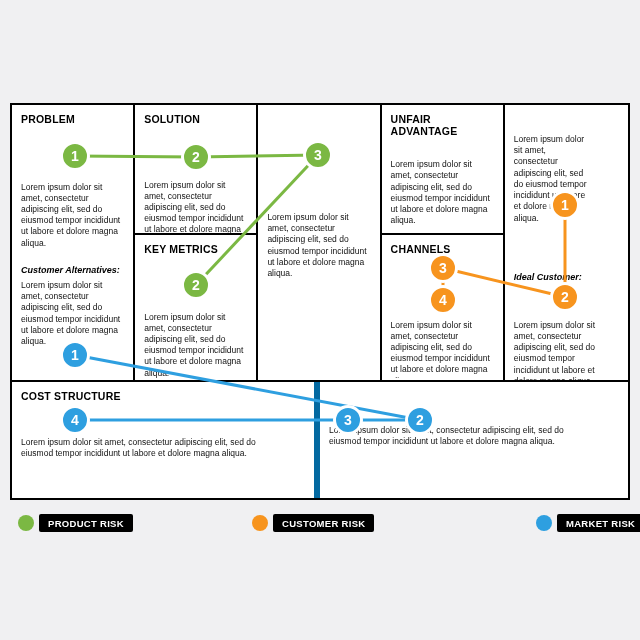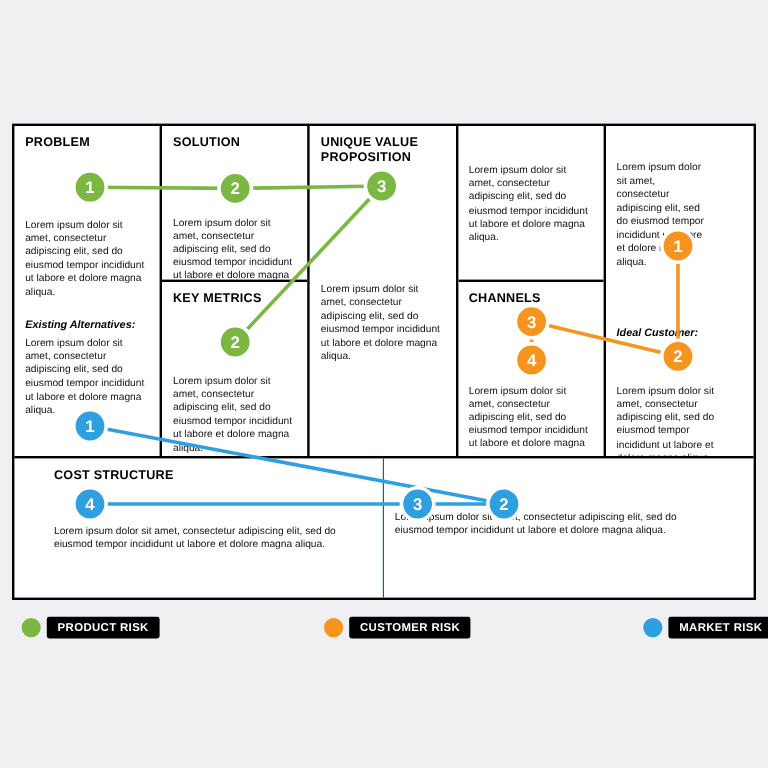--- a/index.html
+++ b/index.html
@@ -12,21 +12,21 @@
     position:absolute;left:10px;top:103px;width:620px;height:397px;
     background:#ffffff;border:2px solid #000;box-sizing:border-box;
     display:flex;flex-direction:column;
   }
   .top-area{display:grid;grid-template-columns:repeat(5,1fr);height:275px;}
   .col{position:relative;border-right:2px solid #000;box-sizing:border-box;overflow:hidden;}
   .col:last-child{border-right:none;}
   .split-top{height:130px;border-bottom:2px solid #000;box-sizing:border-box;overflow:hidden;position:relative;}
   .split-bottom{height:143px;box-sizing:border-box;overflow:hidden;position:relative;}
   .bottom-area{height:118px;border-top:2px solid #000;box-sizing:border-box;display:flex;}
-  .cost{width:50%;border-right:1px solid #0369a1;box-sizing:border-box;overflow:hidden;padding-left:24px;}
+  .cost{width:50%;border-right:6px solid #0369a1;box-sizing:border-box;overflow:hidden;}
   .revenue{width:50%;box-sizing:border-box;overflow:hidden;}
   .box-inner{padding:9px 9px;}
   .title{font-weight:bold;font-size:10.5px;line-height:1.1;letter-spacing:.2px;text-transform:uppercase;}
   .body{font-size:8.5px;line-height:1.32;color:#111;}
   .sub{font-style:italic;font-weight:bold;font-size:9px;}
   
   .problem .body1{margin-top:56px;}
   .problem .sub{margin-top:16px;}
   .problem .body2{margin-top:5px;}
   .solution .body{margin-top:54px;}
@@ -61,37 +61,37 @@
   
   .legend{position:absolute;left:0;top:514px;width:640px;height:30px;z-index:4;}
   .legend-group{position:absolute;display:flex;align-items:center;gap:5px;}
   .legend-dot{width:16px;height:16px;border-radius:50%;}
   .legend-chip{
     background:#000;color:#fff;font-weight:bold;font-size:9.5px;
     letter-spacing:.3px;padding:4px 9px 3px 9px;border-radius:2px;
     text-transform:uppercase;white-space:nowrap;
   }
   .lg-product{left:18px;}
-  .lg-customer{left:270px;}
+  .lg-customer{left:252px;}
   .lg-market{left:536px;}
 </style>
 </head>
 <body>
 
 <div class="page">
 
   <div class="canvas">
 
     <div class="top-area">
 
       <div class="col problem">
         <div class="box-inner">
           <div class="title">PROBLEM</div>
           <div class="body body1">Lorem ipsum dolor sit amet, consectetur adipiscing elit, sed do eiusmod tempor incididunt ut labore et dolore magna aliqua.</div>
-          <div class="sub">Existing Alternatives:</div>
+          <div class="sub">Customer Alternatives:</div>
           <div class="body body2">Lorem ipsum dolor sit amet, consectetur adipiscing elit, sed do eiusmod tempor incididunt ut labore et dolore magna aliqua.</div>
         </div>
       </div>
 
       <div class="col">
         <div class="split-top solution">
           <div class="box-inner">
             <div class="title">SOLUTION</div>
             <div class="body">Lorem ipsum dolor sit amet, consectetur adipiscing elit, sed do eiusmod tempor incididunt ut labore et dolore magna aliqua.</div>
           </div>
@@ -99,28 +99,28 @@
         <div class="split-bottom keymetrics">
           <div class="box-inner">
             <div class="title">KEY METRICS</div>
             <div class="body">Lorem ipsum dolor sit amet, consectetur adipiscing elit, sed do eiusmod tempor incididunt ut labore et dolore magna aliqua.</div>
           </div>
         </div>
       </div>
 
       <div class="col uvp">
         <div class="box-inner">
-          <div class="title">UNIQUE VALUE PROPOSITION</div>
           <div class="body">Lorem ipsum dolor sit amet, consectetur adipiscing elit, sed do eiusmod tempor incididunt ut labore et dolore magna aliqua.</div>
         </div>
       </div>
 
       <div class="col">
         <div class="split-top unfair">
           <div class="box-inner">
+            <div class="title">UNFAIR ADVANTAGE</div>
             <div class="body">Lorem ipsum dolor sit amet, consectetur adipiscing elit, sed do eiusmod tempor incididunt ut labore et dolore magna aliqua.</div>
           </div>
         </div>
         <div class="split-bottom channels">
           <div class="box-inner">
             <div class="title">CHANNELS</div>
             <div class="body">Lorem ipsum dolor sit amet, consectetur adipiscing elit, sed do eiusmod tempor incididunt ut labore et dolore magna aliqua.</div>
           </div>
         </div>
       </div>

